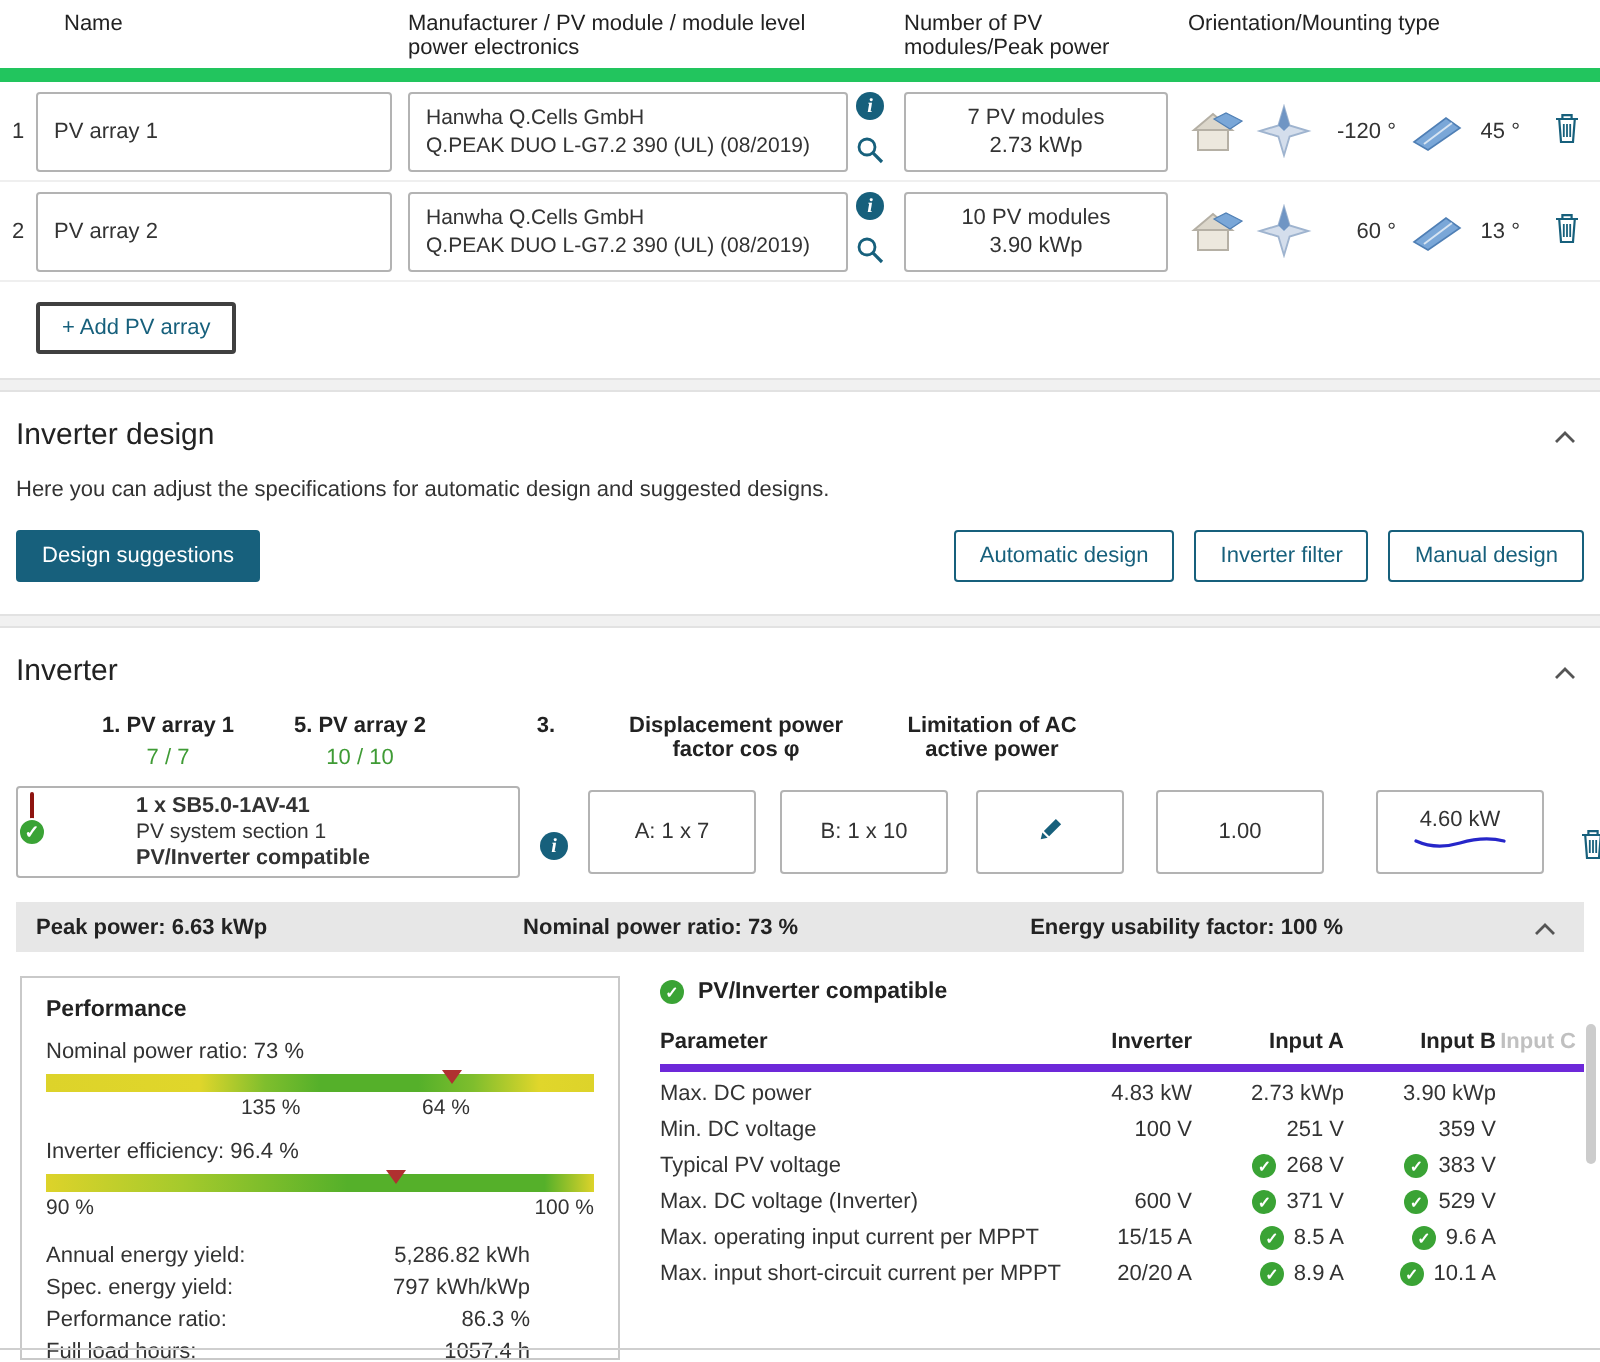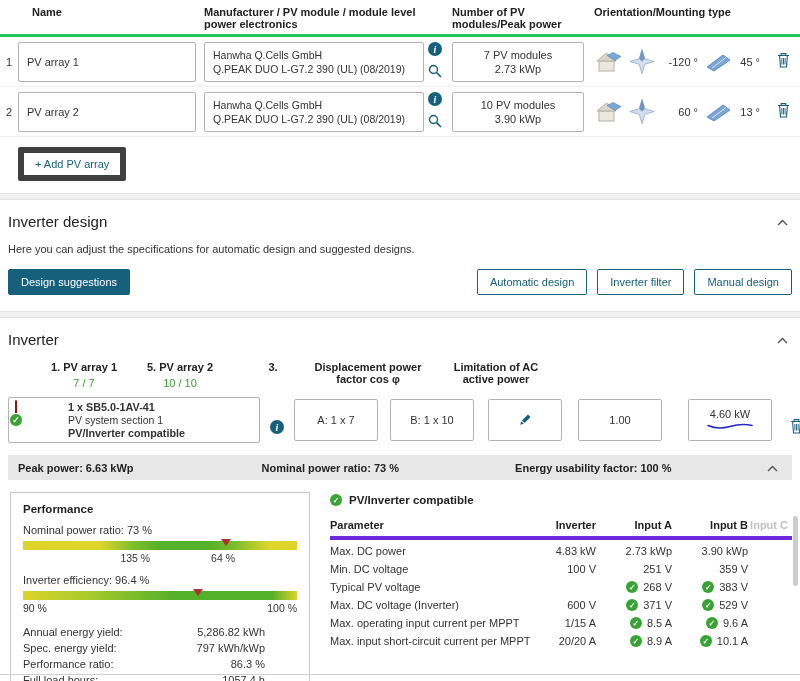--- a/index.html
+++ b/index.html
@@ -9,35 +9,35 @@
 
   
   .pvt-head, .pvt-row { display:flex; align-items:center; padding:0 6px 0 4px; }
   .c-idx   { flex:0 0 14px; padding-left:2px; }
   .c-name  { flex:0 0 178px; }
   .c-manu  { flex:0 0 220px; margin-left:8px; }
   .c-icons { flex:0 0 22px; display:flex; flex-direction:column; align-items:center; gap:8px; }
   .c-mod   { flex:0 0 132px; margin-left:6px; }
   .c-orient{ flex:0 0 172px; margin-left:10px; }
   .c-trash { flex:0 0 22px; margin-left:6px; text-align:center; }
-  .pvt-head { align-items:flex-start; padding-top:6px; padding-bottom:4px; border-bottom:3px solid #22c55e; font-weight:bold; color:#222; min-height:32px; }
+  .pvt-head { align-items:flex-start; padding-top:6px; padding-bottom:4px; border-bottom:7px solid #22c55e; font-weight:normal; color:#222; min-height:32px; }
   .pvt-head .c-name { padding-left:14px; }
   .center { text-align:left; }
   .pvt-row { height:50px; border-bottom:1px solid #efefef; }
   .box { border:1px solid #b3b3b3; border-radius:2px; background:#fff; width:100%; }
   .name-input { height:40px; padding:0 8px; font:11px "Liberation Sans",sans-serif; color:#333; outline:none; }
   .manu-box { height:40px; padding:4px 8px; display:flex; flex-direction:column; justify-content:center; gap:2px; font-size:10.5px; }
   .mod-box { height:40px; display:flex; flex-direction:column; align-items:center; justify-content:center; gap:2px; }
   .orient { display:flex; align-items:center; gap:4px; }
   .deg-az { width:38px; text-align:right; }
   .deg-tl { width:24px; text-align:right; }
   .oi { display:inline-flex; }
   .icon-btn { background:none; border:none; display:inline-flex; cursor:pointer; padding:0; }
   .info-dot { width:14px; height:14px; border-radius:50%; background:#17607c; color:#fff; display:inline-flex; align-items:center; justify-content:center; font:italic bold 10px "Liberation Serif",serif; }
-  .add-btn { margin:10px 10px 12px 18px; display:inline-block; border:6px solid #404040; color:#17607c; background:#fff; padding:5px 11px; border-radius:2px; font:11px "Liberation Sans",sans-serif; cursor:pointer; }
+  .add-btn { margin:10px 10px 12px 18px; display:inline-block; border:2px solid #404040; color:#17607c; background:#fff; padding:5px 11px; border-radius:2px; font:11px "Liberation Sans",sans-serif; cursor:pointer; }
 
   .section-sep { height:7px; background:#f1f1f1; border-top:1px solid #e2e2e2; border-bottom:1px solid #e2e2e2; }
 
   
   .sec { padding:12px 8px 16px; }
   .sec-head { display:flex; align-items:center; justify-content:space-between; }
   .sec-title { font-weight:normal; font-size:15px; color:#222; }
   .chev-btn { background:none; border:none; padding:2px 4px; cursor:pointer; display:inline-flex; }
   .desc { margin-top:12px; }
   .btn-row { margin-top:14px; display:flex; align-items:center; }
@@ -479,21 +479,21 @@
               <span>371 V</span>
             </div>
           <div class="cr">
               <span class="check small">✓</span>
               <span>529 V</span>
             </div>
           <div class="cr"></div>
         </div>
         <div class="crow">
           <div class="cl">Max. operating input current per MPPT</div>
-          <div class="cr">1/15 A</div>
+          <div class="cr">15/15 A</div>
           <div class="cr">
               <span class="check small">✓</span>
               <span>8.5 A</span>
             </div>
           <div class="cr">
               <span class="check small">✓</span>
               <span>9.6 A</span>
             </div>
           <div class="cr"></div>
         </div>

